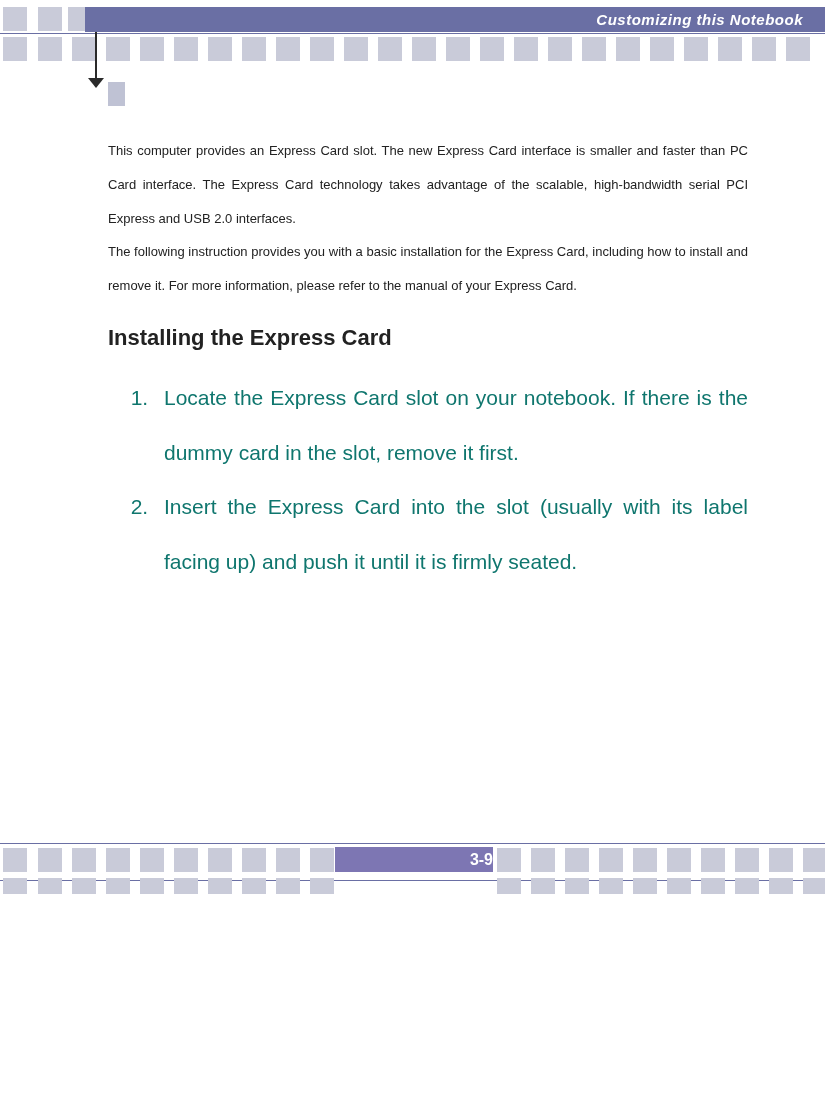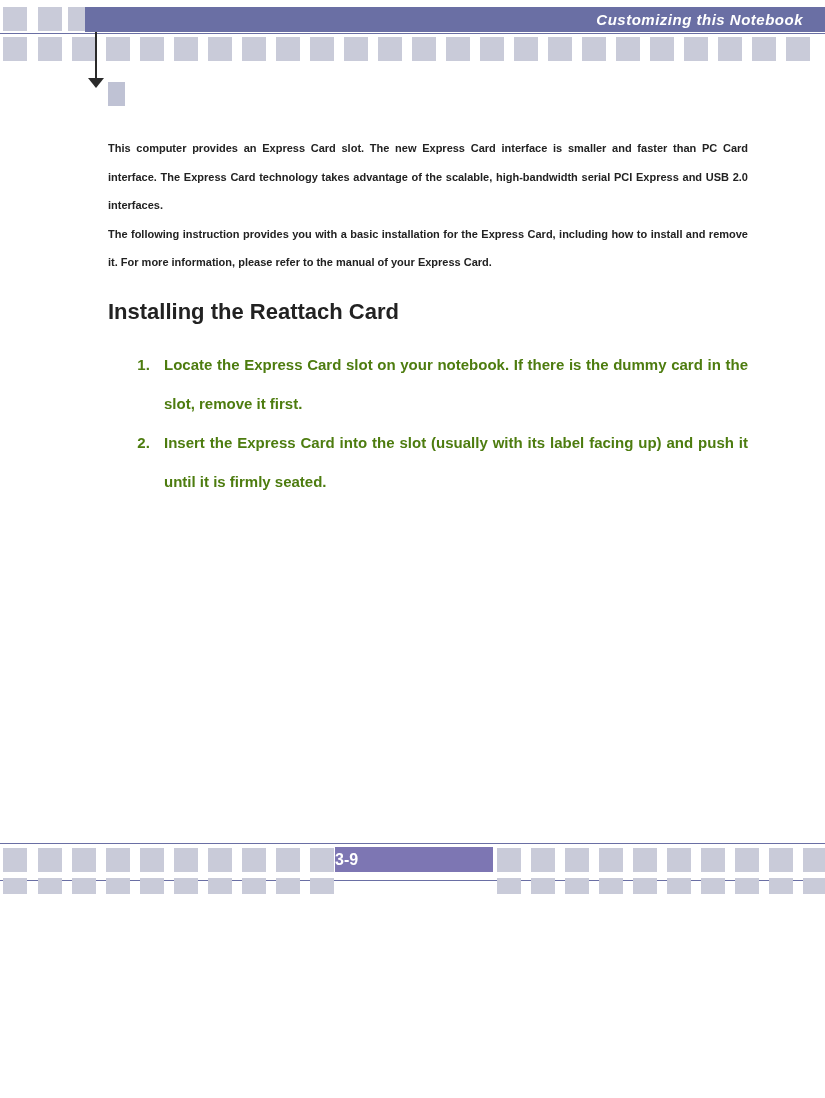--- a/index.html
+++ b/index.html
@@ -7,26 +7,26 @@
   .page { position: relative; width: 825px; height: 894px; overflow: hidden; }
   .top-squares { position: absolute; top: 0; left: 0; width: 825px; height: 60px; }
   .top-squares .sq, .bottom-squares .sq { position: absolute; width: 24px; height: 24px; background: #c9cbd9; }
   .header-bar { position: absolute; top: 7px; left: 85px; right: 0; height: 25px; background: #6a6fa4; display: flex; align-items: center; justify-content: flex-end; padding-right: 22px; }
   .header-bar .title { color: #fff; font-style: italic; font-weight: bold; font-size: 15px; letter-spacing: 0.5px; }
   .arrow-line { position: absolute; top: 32px; left: 95px; width: 2px; height: 50px; background: #2a2a2a; }
   .arrow-head { position: absolute; top: 78px; left: 88px; width: 0; height: 0; border-left: 8px solid transparent; border-right: 8px solid transparent; border-top: 10px solid #2a2a2a; }
   .content { position: absolute; top: 82px; left: 108px; width: 640px; }
   .accent { display: inline-block; width: 17px; height: 24px; background: #bfc2d4; vertical-align: bottom; margin-right: -3px; }
   h1.main { display: inline; font-size: 26px; font-weight: bold; color: #222; }
-  .intro { margin-top: 28px; font-size: 11px; line-height: 2.6; text-align: justify; color: #222; font-weight: bold; }
+  .intro { margin-top: 28px; font-size: 13px; line-height: 2.6; text-align: justify; color: #222; }
   h2.sub { margin-top: 22px; font-size: 22px; font-weight: bold; color: #222; }
-  ol.list { margin-top: 20px; padding-left: 46px; font-size: 15px; line-height: 2.6; text-align: justify; color: #4d7c0f; font-weight: bold; }
+  ol.list { margin-top: 20px; padding-left: 46px; font-size: 21px; line-height: 2.6; text-align: justify; color: #0f766e; }
   ol.list li { padding-left: 10px; }
   .bottom-squares { position: absolute; bottom: 0; left: 0; width: 825px; height: 60px; }
-  .footer-bar { position: absolute; bottom: 22px; left: 335px; width: 158px; height: 25px; background: #7d76b3; display: flex; align-items: center; justify-content: flex-start; }
+  .footer-bar { position: absolute; bottom: 22px; left: 335px; width: 158px; height: 25px; background: #7d76b3; display: flex; align-items: center; justify-content: flex-end; }
   .footer-bar .pg { color: #fff; font-weight: bold; font-size: 16px; }
   .footer-line-top { position: absolute; bottom: 50px; left: 0; width: 825px; height: 1px; background: #6a6fa4; }
   .footer-line-bot { position: absolute; bottom: 13px; left: 0; width: 825px; height: 1px; background: #6a6fa4; }
   .header-line-bot { position: absolute; top: 33px; left: 0; width: 825px; height: 1px; background: #6a6fa4; }
 </style>
 </head>
 <body>
 
 <div class="page">
 
@@ -68,21 +68,21 @@
 
   <div class="arrow-line"></div>
   <div class="arrow-head"></div>
 
   <div class="content">
     <span class="accent"></span>
 
     <p class="intro">This computer provides an Express Card slot.   The new Express Card interface is smaller and faster than PC Card interface.   The Express Card technology takes advantage of the scalable, high-bandwidth serial PCI Express and USB 2.0 interfaces.</p>
     <p class="intro" style="margin-top:0;">The following instruction provides you with a basic installation for the Express Card, including how to install and remove it.   For more information, please refer to the manual of your Express Card.</p>
 
-    <h2 class="sub">Installing the Reattach Card</h2>
+    <h2 class="sub">Installing the Express Card</h2>
     <ol class="list">
       <li>Locate the Express Card slot on your notebook.   If there is the dummy card in the slot, remove it first.</li>
       <li>Insert the Express Card into the slot (usually with its label facing up) and push it until it is firmly seated.</li>
     </ol>
 
   </div>
 
   <div class="footer-line-top"></div>
   <div class="footer-line-bot"></div>
 

